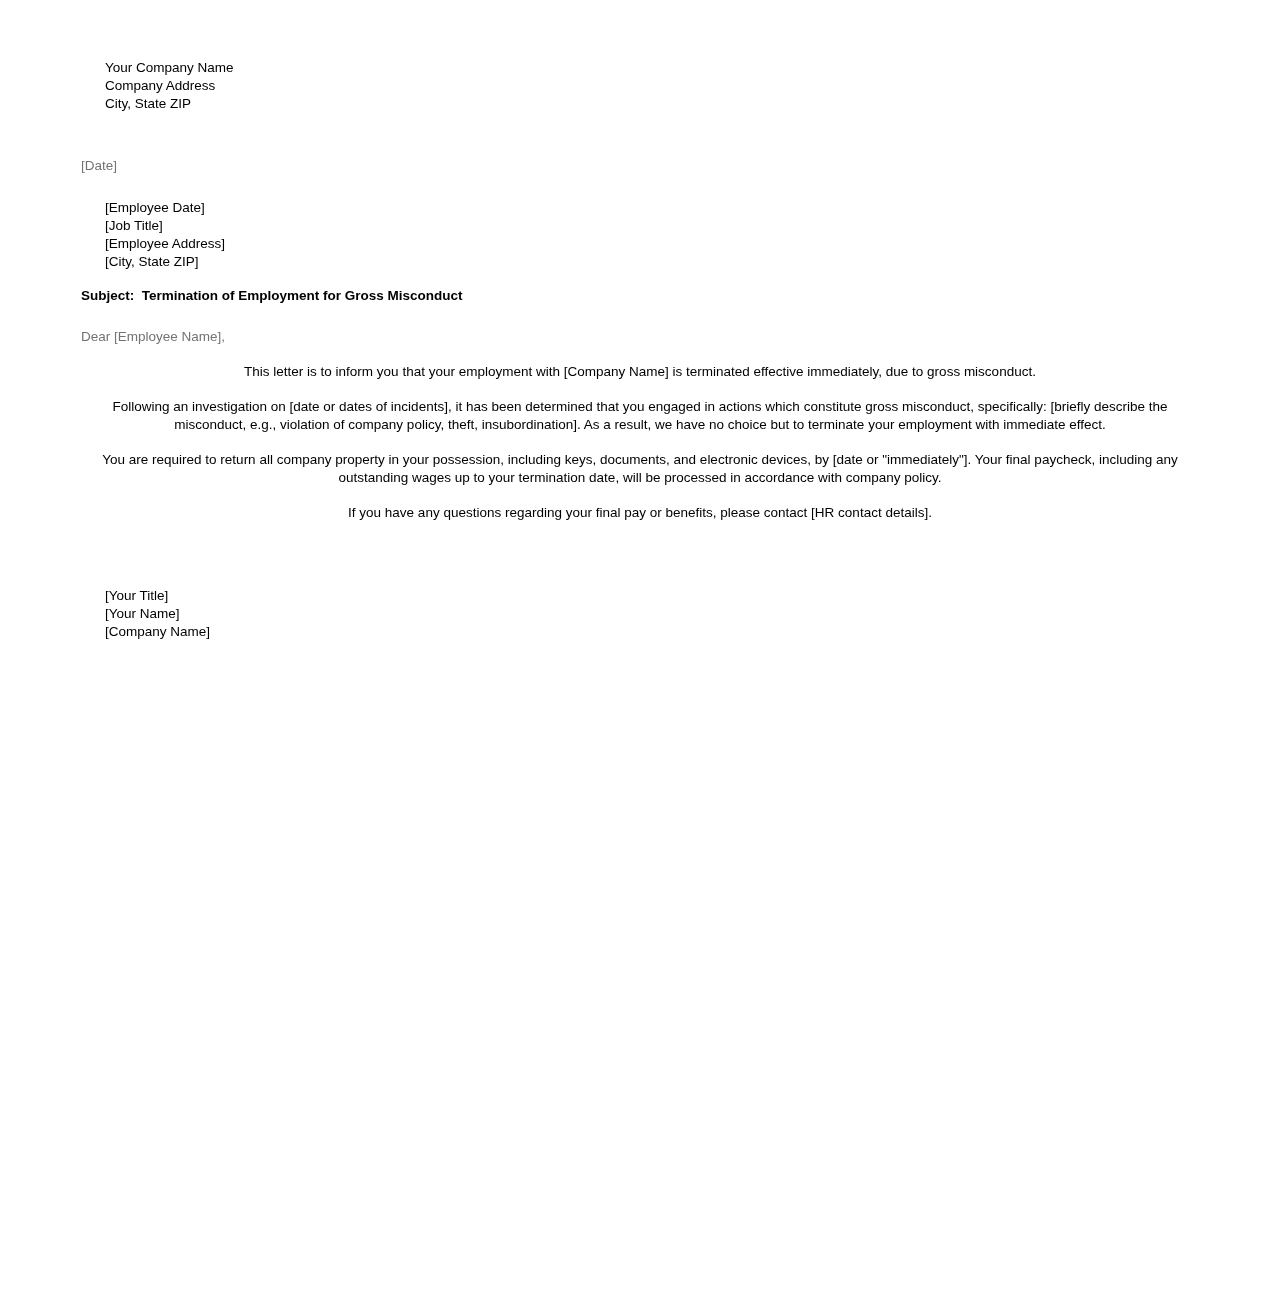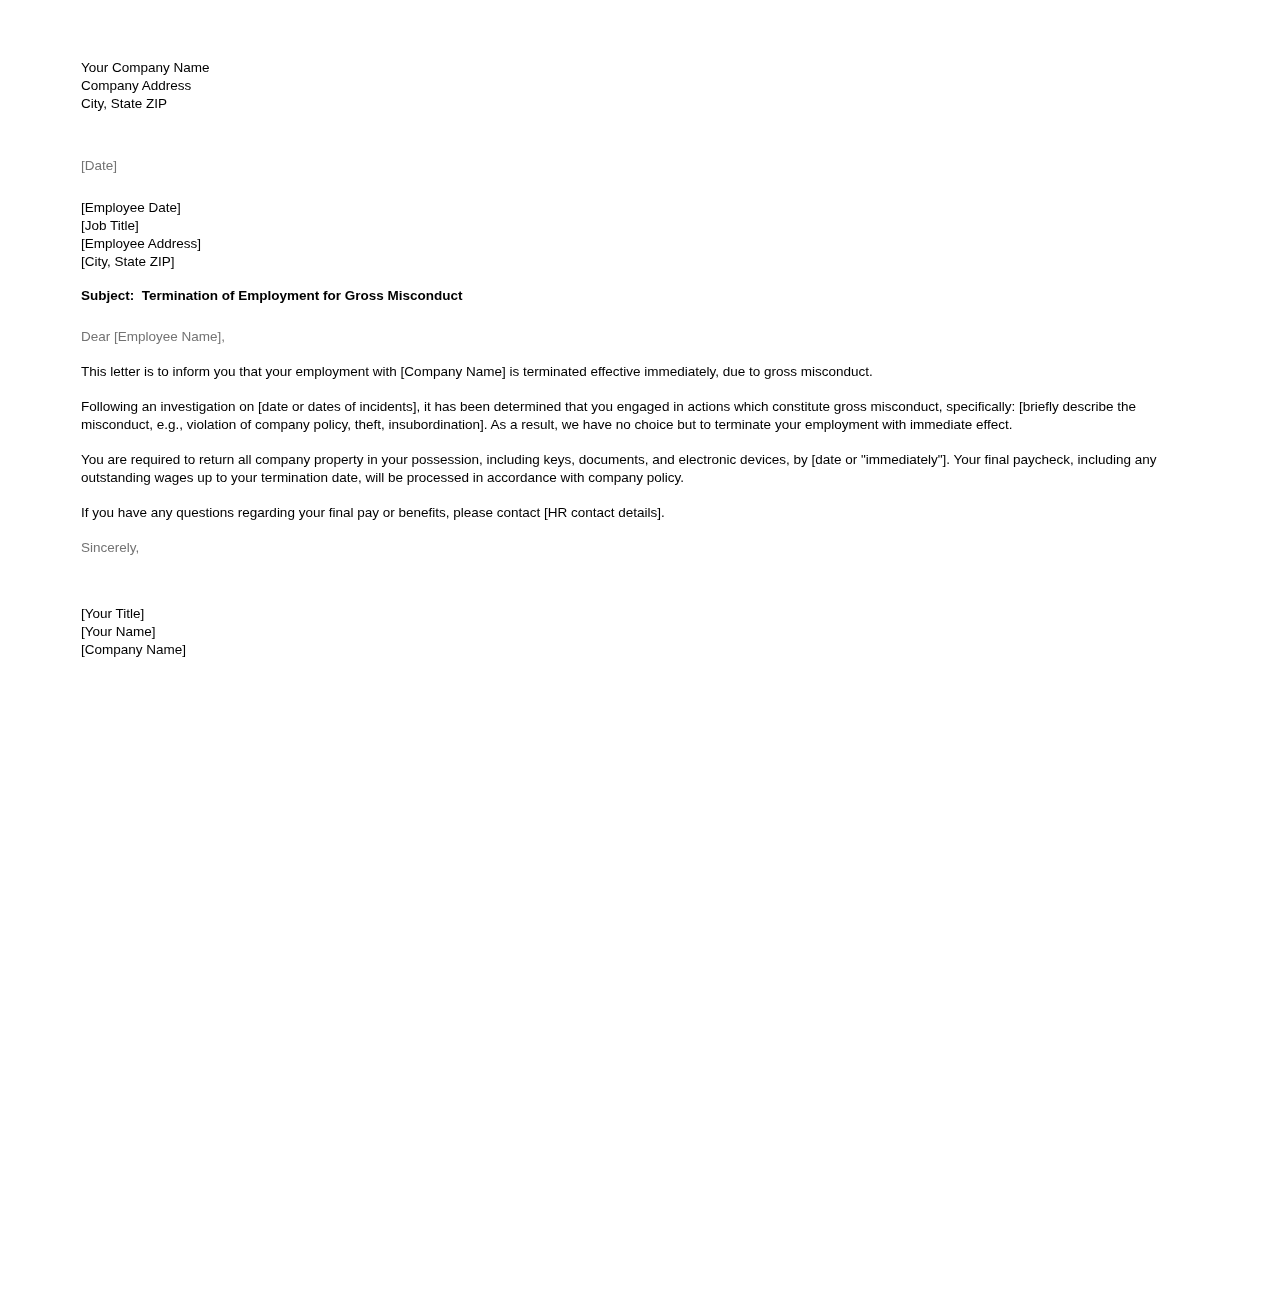--- a/index.html
+++ b/index.html
@@ -37,20 +37,21 @@
     white-space: pre-wrap;
   }
 
   
   .stack {
     margin: 0;
   }
   .stack .line {
     font-size: 13.5px;
     line-height: 18px;
+    margin-left: 24px;
   }
 
   .gap-letterhead { height: 44px; }
   .gap-date       { height: 24px; }
   .gap-recipient  { height: 16px; }
   .gap-subject    { height: 23px; }
   .gap-para       { height: 17px; }
   .gap-sign       { height: 48px; }
 
   .subject {
@@ -58,21 +59,21 @@
     line-height: 18px;
     font-weight: bold;
   }
   .subject .subject-sep {
     white-space: pre;
   }
 
   .para {
     font-size: 13.5px;
     line-height: 18px;
-    text-align: left;
+    text-align: center;
     margin: 0;
   }
 </style>
 </head>
 <body>
 
 <div class="page">
   <div class="letter">
 
     <div class="stack">
@@ -113,21 +114,20 @@
     <div class="gap-para"></div>
 
     <div class="para">You are required to return all company property in your possession, including keys, documents, and electronic devices, by [date or "immediately"]. Your final paycheck, including any outstanding wages up to your termination date, will be processed in accordance with company policy.</div>
 
     <div class="gap-para"></div>
 
     <div class="para">If you have any questions regarding your final pay or benefits, please contact [HR contact details].</div>
 
     <div class="gap-para"></div>
 
-    <div class="block">Sincerely,</div>
 
     <div class="gap-sign"></div>
 
     <div class="stack">
       <div class="line">[Your Title]</div>
       <div class="line">[Your Name]</div>
       <div class="line">[Company Name]</div>
     </div>
 
   </div>

